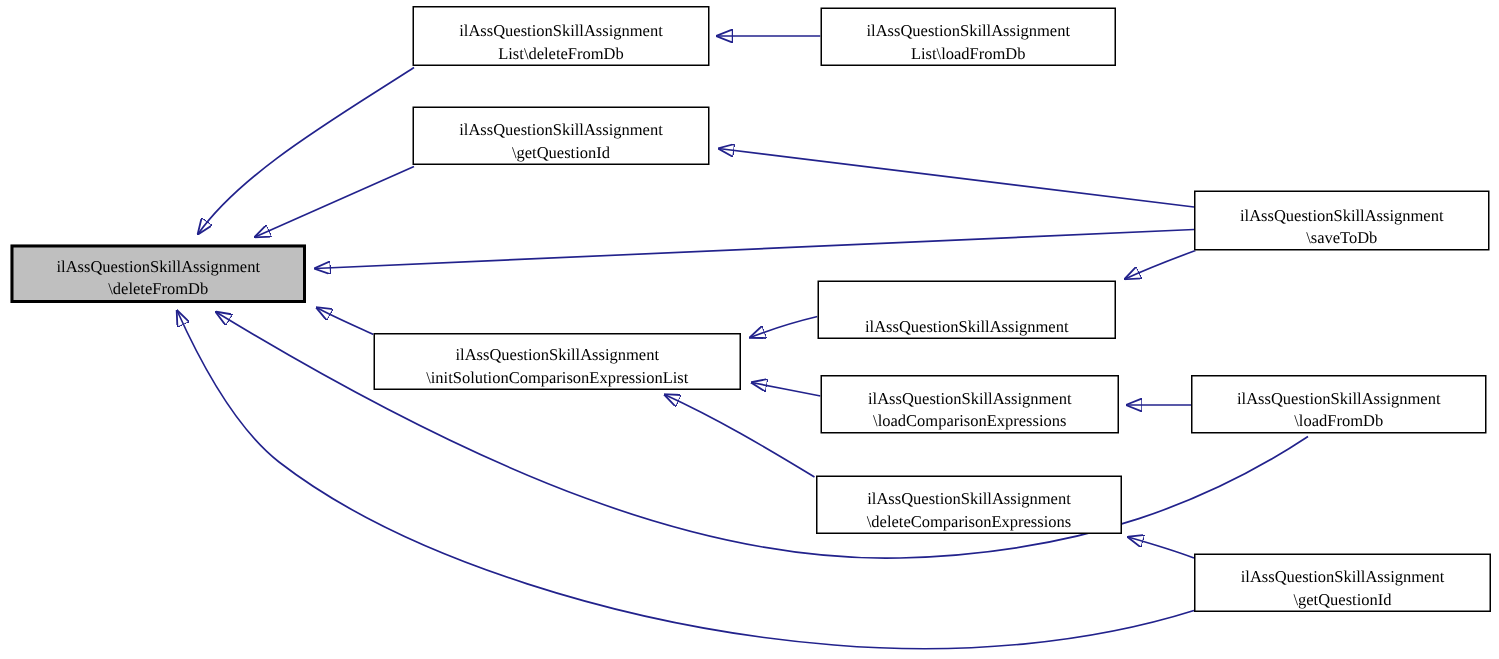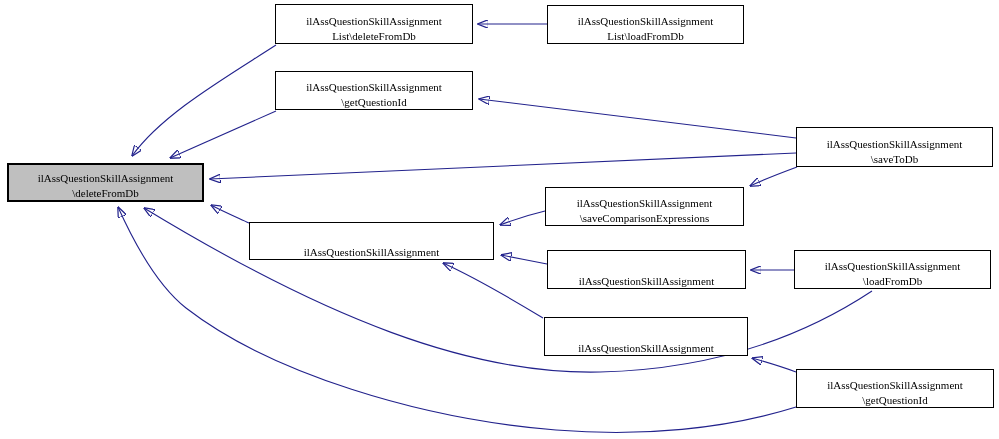--- a/index.html
+++ b/index.html
@@ -80,33 +80,35 @@
   <div class="node" style="left: 275px; top: 71px; width: 198px; height: 39px;">
     <span>ilAssQuestionSkillAssignment</span>
     <span>\getQuestionId</span>
   </div>
   <div class="node" style="left: 796px; top: 127px; width: 197px; height: 40px;">
     <span>ilAssQuestionSkillAssignment</span>
     <span>\saveToDb</span>
   </div>
   <div class="node" style="left: 545px; top: 187px; width: 199px; height: 39px;">
     <span>ilAssQuestionSkillAssignment</span>
-    <span>\saveComparisonExpressions</span>
   </div>
   <div class="node" style="left: 249px; top: 222px; width: 245px; height: 38px;">
     <span>ilAssQuestionSkillAssignment</span>
+    <span>\initSolutionComparisonExpressionList</span>
   </div>
   <div class="node" style="left: 547px; top: 250px; width: 199px; height: 39px;">
     <span>ilAssQuestionSkillAssignment</span>
+    <span>\loadComparisonExpressions</span>
   </div>
   <div class="node" style="left: 794px; top: 250px; width: 197px; height: 39px;">
     <span>ilAssQuestionSkillAssignment</span>
     <span>\loadFromDb</span>
   </div>
   <div class="node" style="left: 544px; top: 317px; width: 204px; height: 39px;">
     <span>ilAssQuestionSkillAssignment</span>
+    <span>\deleteComparisonExpressions</span>
   </div>
   <div class="node" style="left: 796px; top: 369px; width: 198px; height: 39px;">
     <span>ilAssQuestionSkillAssignment</span>
     <span>\getQuestionId</span>
   </div>
 
 </div>
 
 </body></html>

